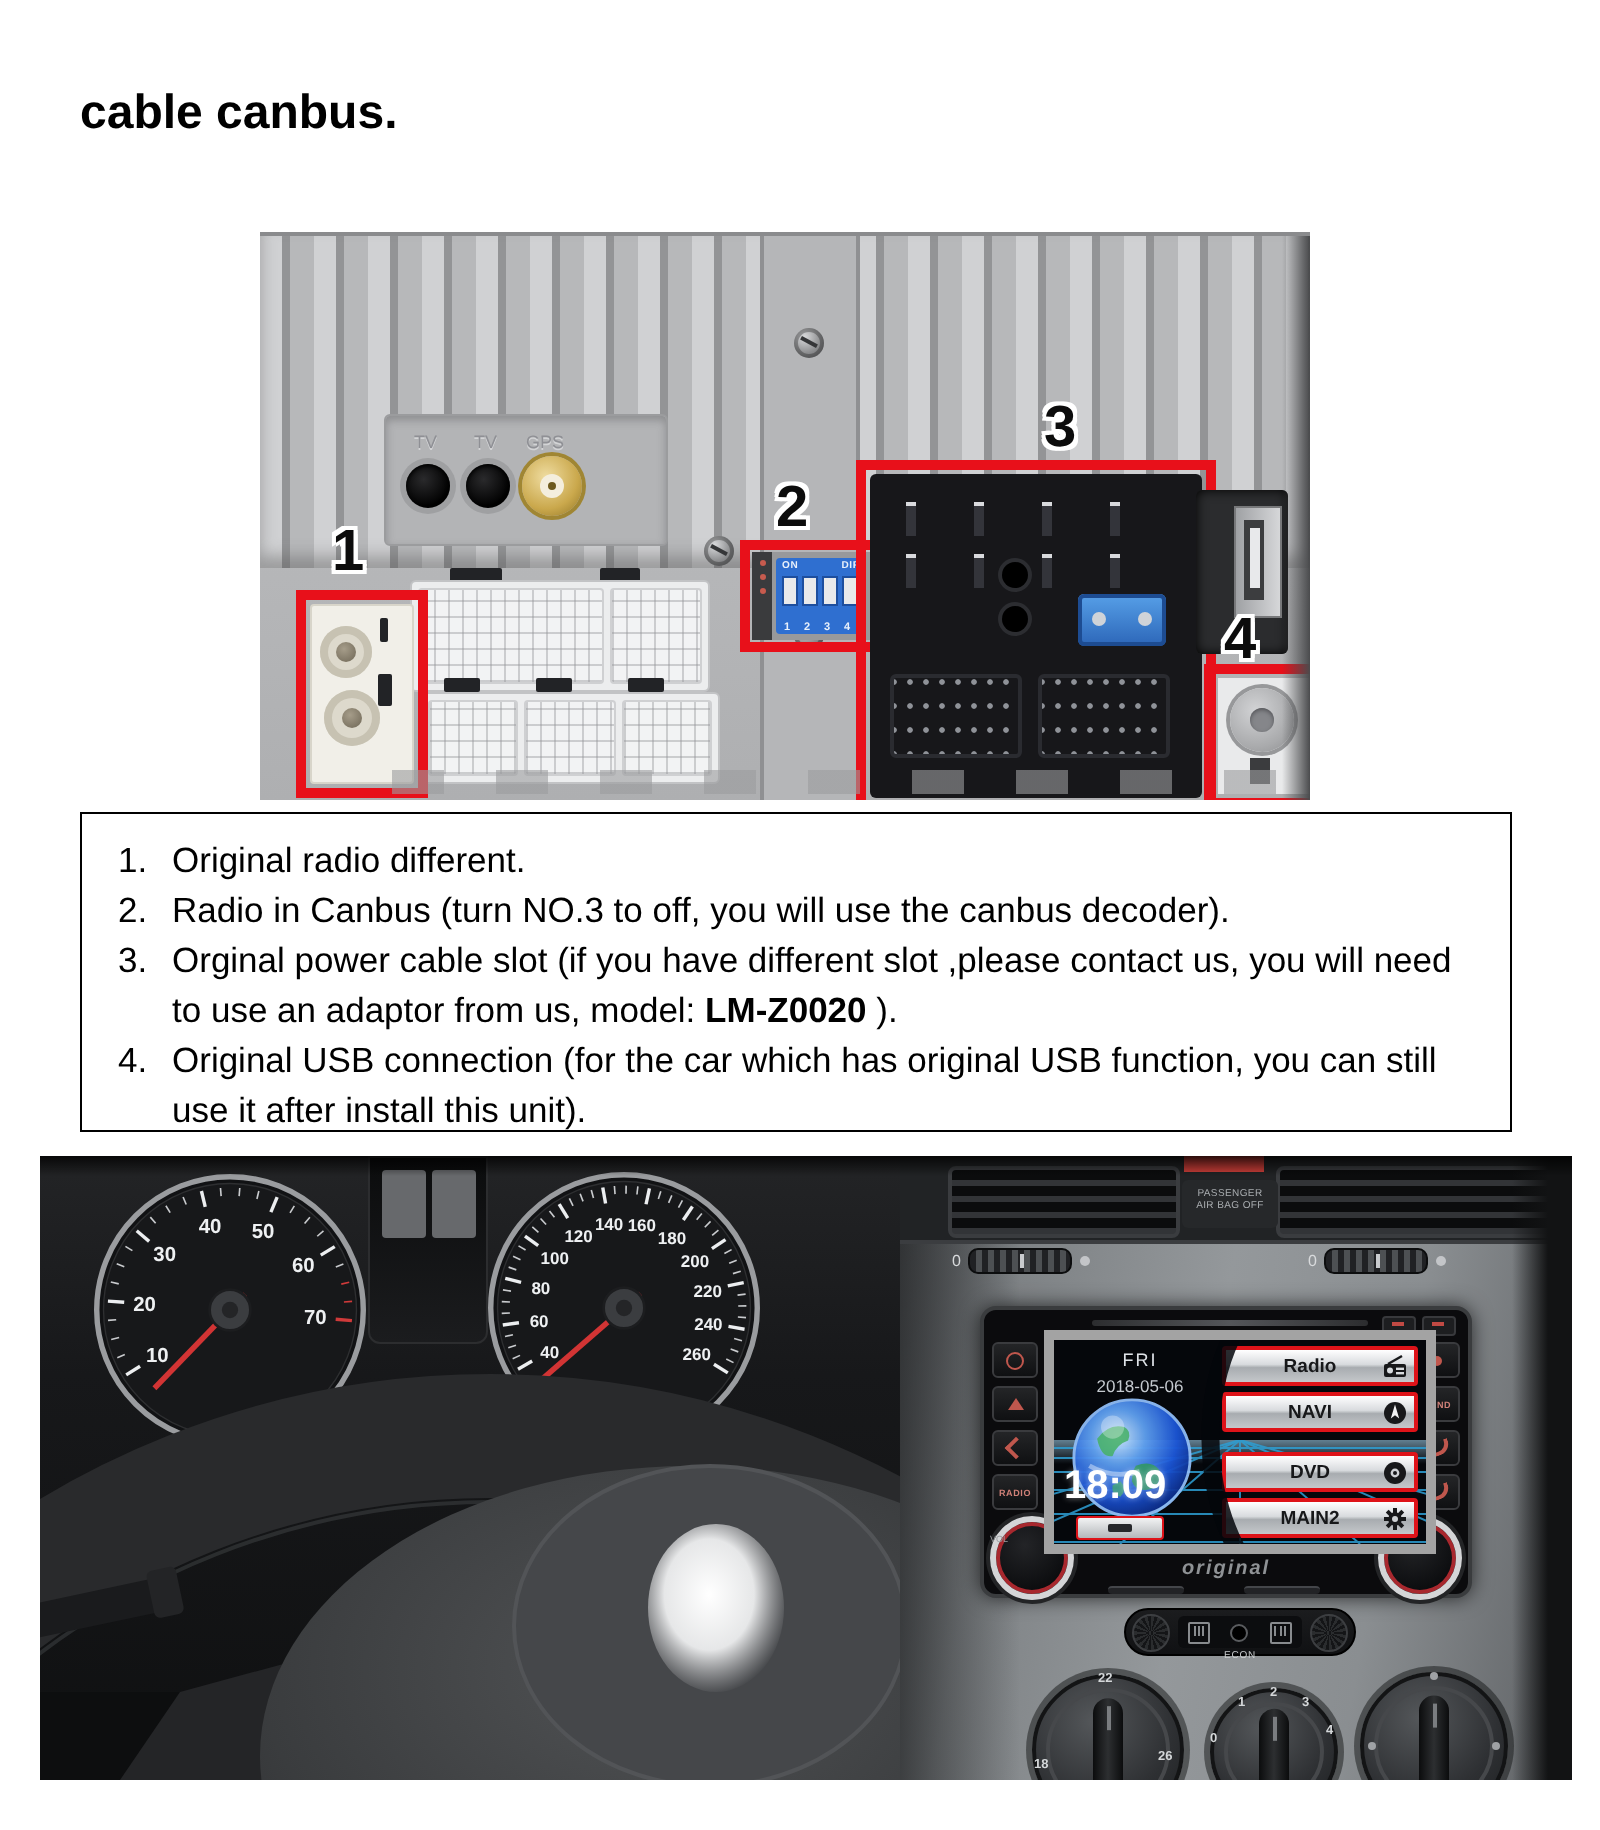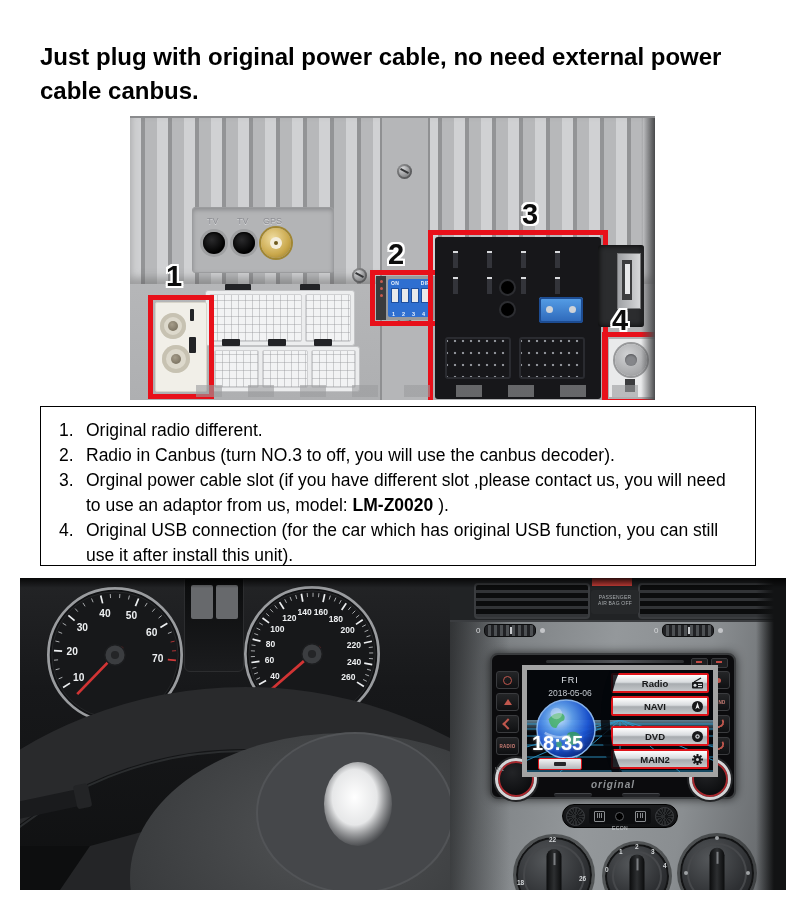--- a/index.html
+++ b/index.html
@@ -162,21 +162,20 @@
   .cnum{position:absolute;font-size:6.5px;color:#d4d7d9;font-weight:bold;}
   .cdot{position:absolute;width:4px;height:4px;border-radius:50%;}
   .door{right:0;top:0;width:30px;height:312px;background:linear-gradient(90deg,transparent,#121314 60%);z-index:8;}
 </style>
 </head>
 <body>
 
 <div id="page">
 
   <div class="abs title">
-    <div>Just plug with original power cable, no need external power</div>
     <div>cable canbus.</div>
   </div>
 
   <div class="abs photo1">
     <div class="abs ribs"></div>
     <div class="abs bracket">
       <span class="abs screw" style="left:15px;top:46px;">
           <i></i>
         </span>
       <span class="abs screw" style="left:15px;top:192px;">
@@ -594,21 +593,21 @@
                 <line x1="6.5" y1="1" x2="6.5" y2="12"></line>
                   <line x1="1" y1="6.5" x2="12" y2="6.5"></line>
                 <line x1="2.6" y1="2.6" x2="10.4" y2="10.4"></line>
                   <line x1="10.4" y1="2.6" x2="2.6" y2="10.4"></line>
               </g>
               <circle cx="6.5" cy="6.5" r="3.4" fill="#17181a"></circle>
                 <circle cx="6.5" cy="6.5" r="1.5" fill="#cfd2d5"></circle>
             </svg>
           </div>
 
-          <div class="abs hud-time">18:35</div>
+          <div class="abs hud-time">18:09</div>
           <div class="abs hud-chip">
               <i></i>
             </div>
 
           <svg class="abs" style="left:0;top:0;" width="186" height="102" viewBox="0 0 186 102">
             <path d="M90 -4 C 74 28 74 72 92 106" stroke="#04060a" stroke-width="9" fill="none" opacity="0.85"></path>
           </svg>
         </div>
 
         <div class="abs brand">original</div>

